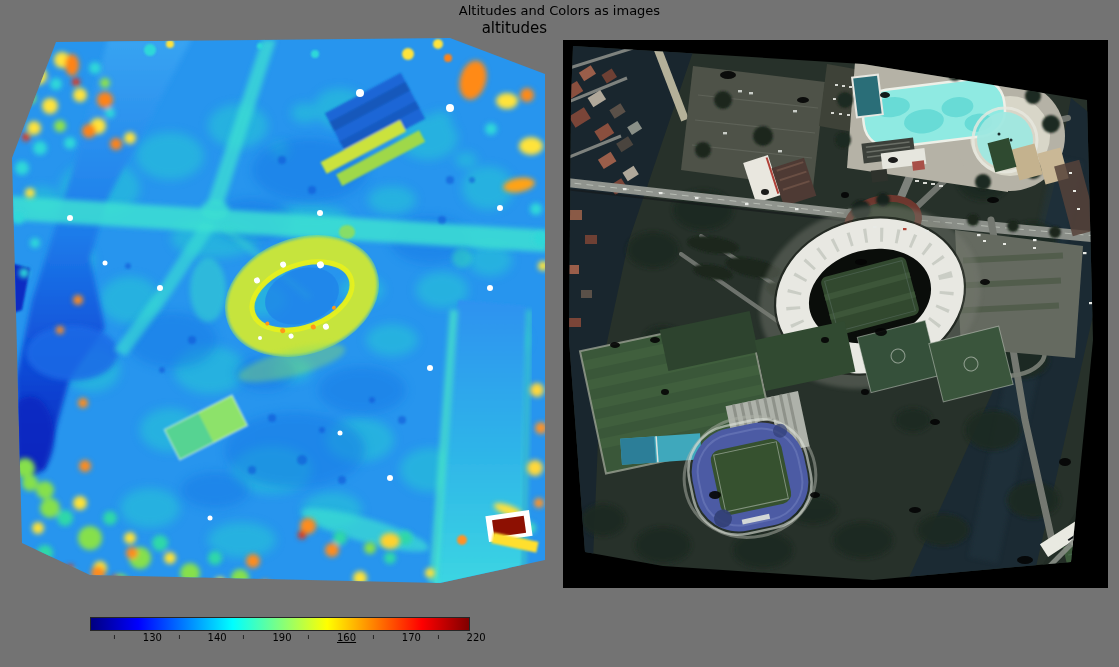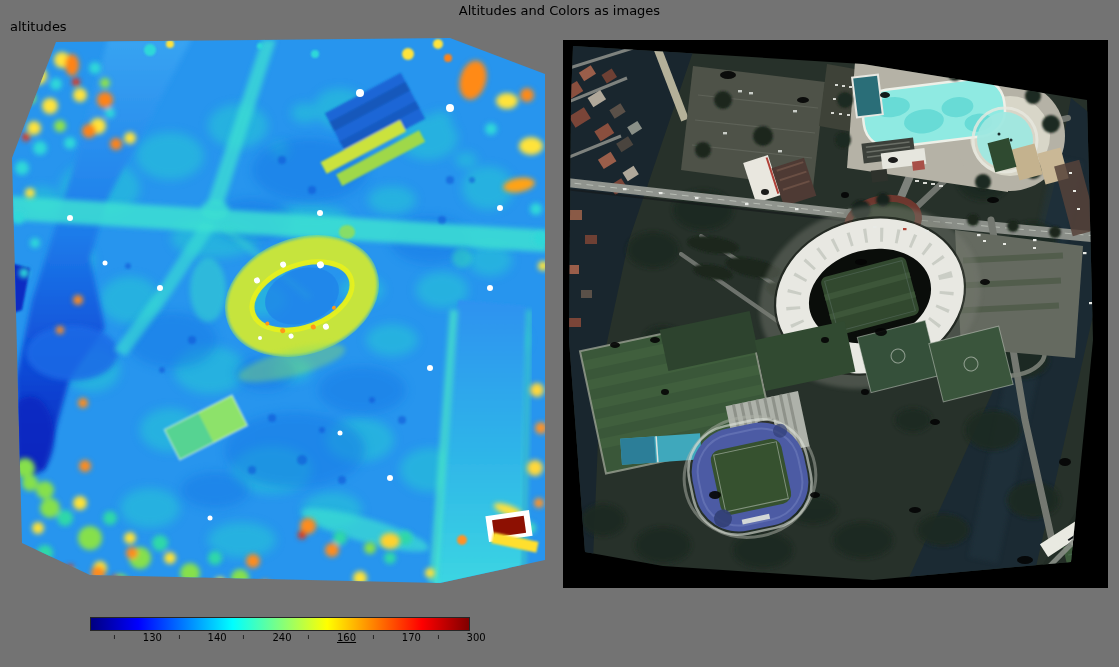--- a/index.html
+++ b/index.html
@@ -1,19 +1,19 @@
 <!DOCTYPE html>
 <html><head>
 <meta charset="utf-8">
 <style>
   html,body{margin:0;padding:0;background:#fff;}
   #figure{position:relative;width:1119px;height:667px;background:#737373;overflow:hidden;
           font-family:"DejaVu Sans","Liberation Sans",sans-serif;color:#000;}
   .suptitle{position:absolute;top:3px;left:0;width:1119px;text-align:center;font-size:13px;}
-  .ptitle{position:absolute;top:19px;text-align:left;font-size:13px;}
+  .ptitle{position:absolute;top:19px;text-align:right;font-size:15px;}
   .ptitle.left{left:10px;width:537px;}
   .ptitle.right{left:563px;width:545px;}
   .panel-alt{position:absolute;left:10px;top:38px;}
   .panel-col{position:absolute;left:563px;top:40px;}
   #colorbar{position:absolute;left:90px;top:617px;width:380px;height:14px;}
   .cbar-grad{width:100%;height:100%;box-sizing:border-box;border:1px solid #262626;
     background:linear-gradient(to right,#000080 0%,#0000ff 12.5%,#00ffff 37.5%,#ffff00 62.5%,#ff0000 87.5%,#800000 100%);}
   .cbar-ticks{position:absolute;left:0;top:14px;width:100%;height:0;}
   .cbar-tick{position:absolute;top:0;transform:translateX(-50%);display:flex;align-items:center;gap:28px;}
   .tickline{width:1px;height:4px;background:#262626;}
@@ -707,30 +707,30 @@
         <div class="cbar-tick" style="left: 12.6%;">
           <span class="tickline"></span>
           <span class="ticklabel">130</span>
         </div>
         <div class="cbar-tick" style="left: 29.65%;">
           <span class="tickline"></span>
           <span class="ticklabel">140</span>
         </div>
         <div class="cbar-tick" style="left: 46.7%;">
           <span class="tickline"></span>
-          <span class="ticklabel">240</span>
+          <span class="ticklabel">190</span>
         </div>
         <div class="cbar-tick" style="left: 63.7%; text-decoration: underline;">
           <span class="tickline"></span>
           <span class="ticklabel">160</span>
         </div>
         <div class="cbar-tick" style="left: 80.75%; align-items: center;">
           <span class="tickline"></span>
           <span class="ticklabel">170</span>
         </div>
         <div class="cbar-tick" style="left: 97.8%;">
           <span class="tickline"></span>
-          <span class="ticklabel">300</span>
+          <span class="ticklabel">220</span>
         </div>
       </div>
   </div>
 
 </div>
 
 </body></html>

